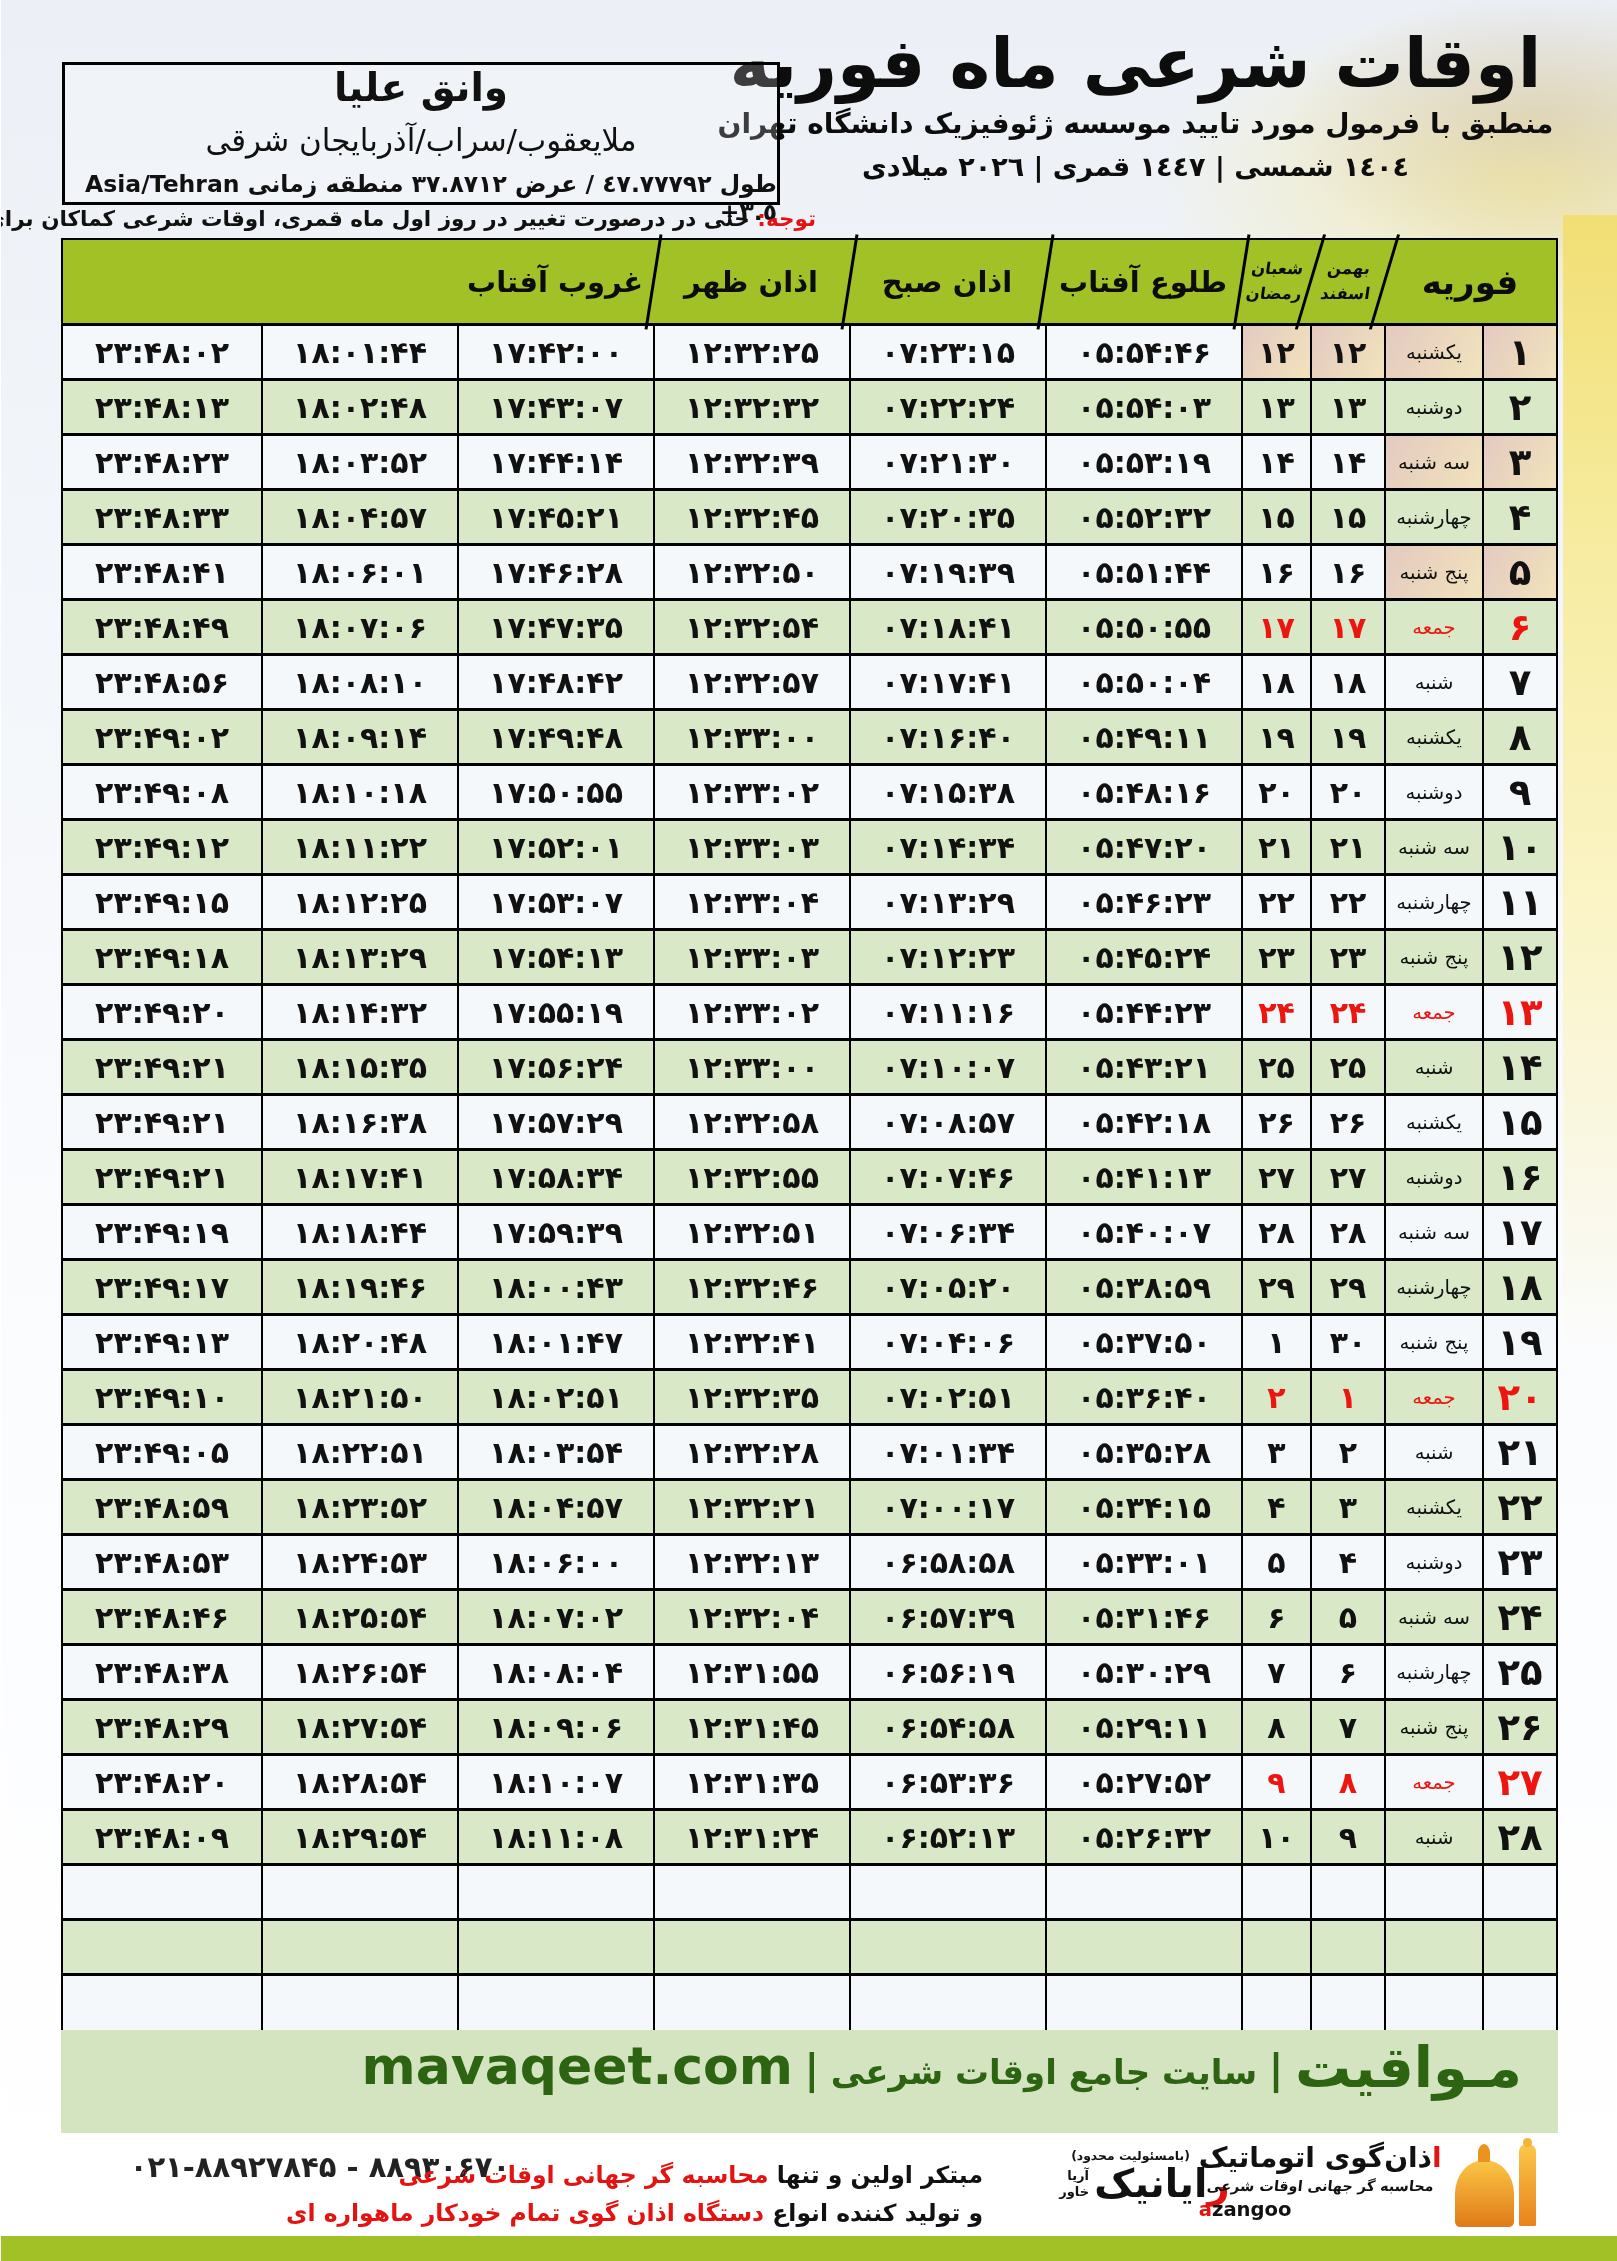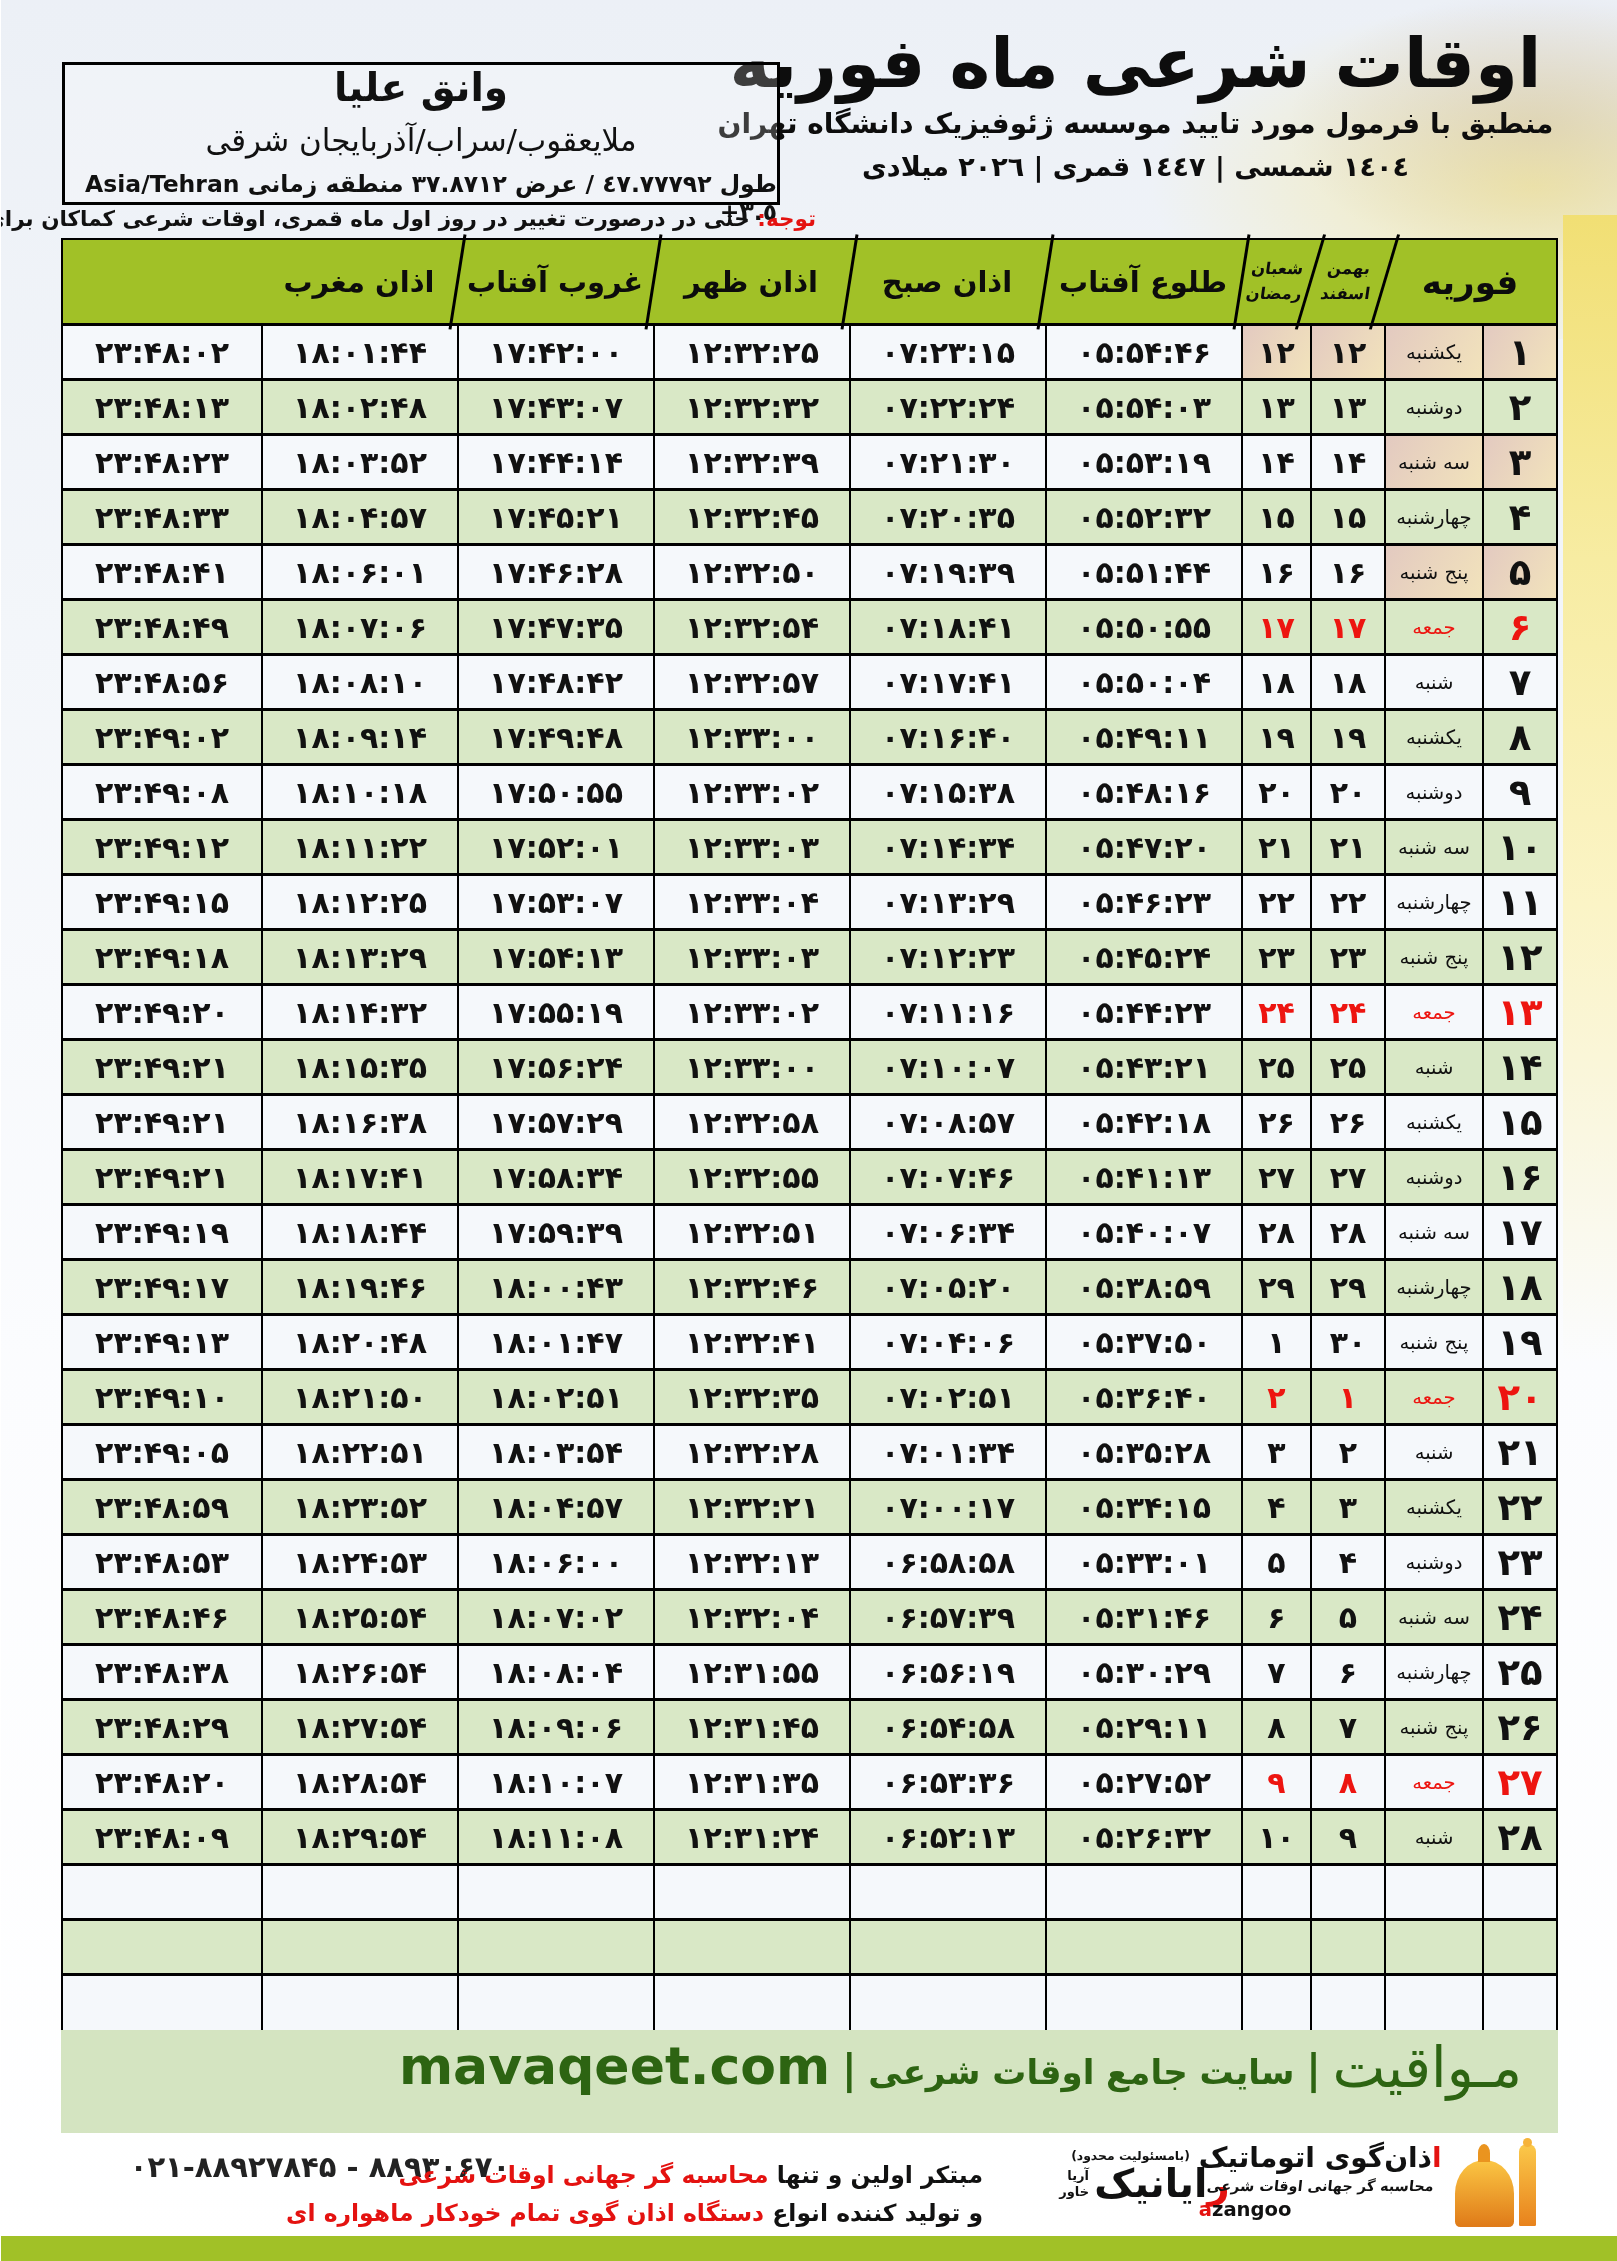--- a/index.html
+++ b/index.html
@@ -60,21 +60,21 @@
   .c-day{font-size:19.6px;}
   .c-num{font-size:30px;font-weight:bold;}
   .c-time{font-size:30px;font-weight:bold;letter-spacing:-0.7px;}
   .friday .red{color:#ed1510;}
   .ph{background-image:linear-gradient(120deg,rgba(202,138,112,.42),rgba(238,202,112,.46));}
 
   
   .footer-band{position:absolute;left:61px;top:2030px;width:1497px;height:103px;
     background:#d4e4c1;display:flex;align-items:flex-start;padding:6.5px 36px 0 39px;
     box-sizing:border-box;color:#2d6412;}
-  .fb-brand{font-size:56px;font-weight:400;line-height:1.1;}
+  .fb-brand{font-size:56px;font-weight:700;line-height:1.1;}
   .fb-sep{font-size:40px;font-weight:bold;margin:9px 11.7px 0 11.7px;}
   .fb-desc{font-size:34px;font-weight:900;margin-top:15.7px;}
   .fb-cov{font-size:21.5px;font-weight:bold;margin-top:30px;}
   .fb-url{margin-inline-start:auto;font-size:52px;font-weight:900;direction:ltr;
     unicode-bidi:isolate;line-height:1.15;}
 
   
   .contact{position:absolute;left:98px;top:2150px;width:444px;text-align:center;color:#222;}
   .phone{font-size:29px;font-weight:900;direction:ltr;unicode-bidi:isolate;}
   .site{font-size:40px;font-weight:bold;font-family:"Liberation Serif","DejaVu Serif",serif;
@@ -146,21 +146,20 @@
       <span>اسفند</span>
     </div>
     <div class="th th-two">
       <span>شعبان</span>
       <span>رمضان</span>
     </div>
     <div class="th th-time">طلوع آفتاب</div>
     <div class="th th-time">اذان صبح</div>
     <div class="th th-time">اذان ظهر</div>
     <div class="th th-time">غروب آفتاب</div>
-    <div class="th th-time">اذان مغرب</div>
   </div>
   <div id="tbody">
       <div class="row">
         <div class="cell c-feb ph">۱</div>
         <div class="cell c-day ph">یکشنبه</div>
         <div class="cell c-num ph">۱۲</div>
         <div class="cell c-num ph">۱۲</div>
         <div class="cell c-time">۰۵:۵۴:۴۶</div>
         <div class="cell c-time">۰۷:۲۳:۱۵</div>
         <div class="cell c-time">۱۲:۳۲:۲۵</div>

